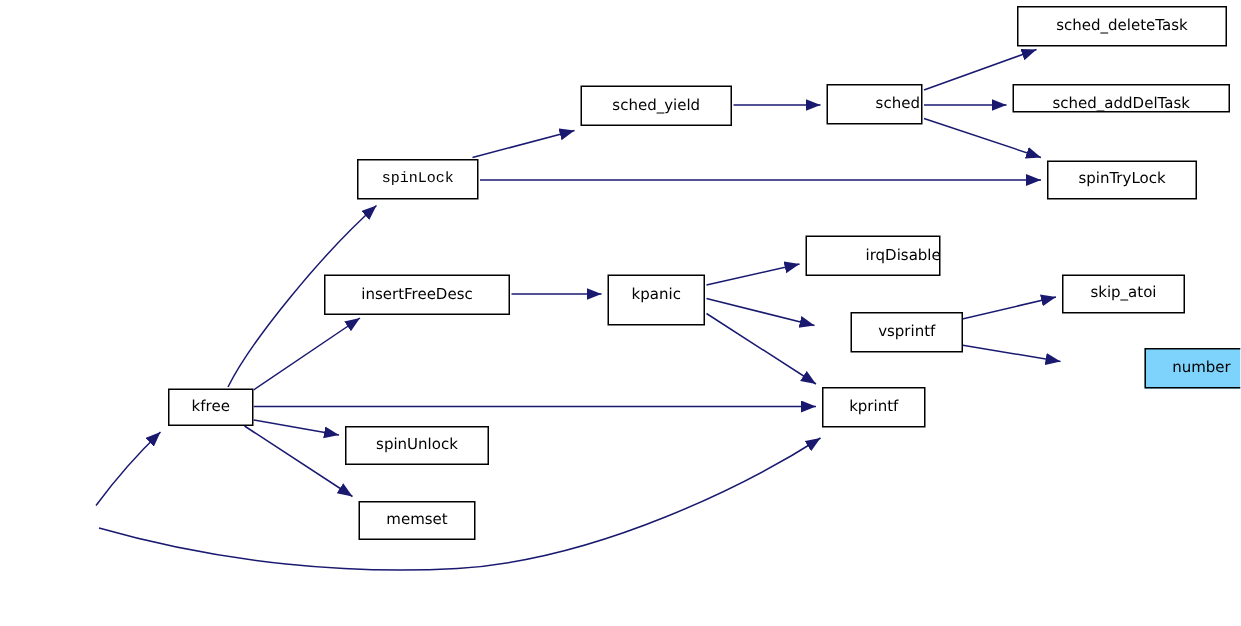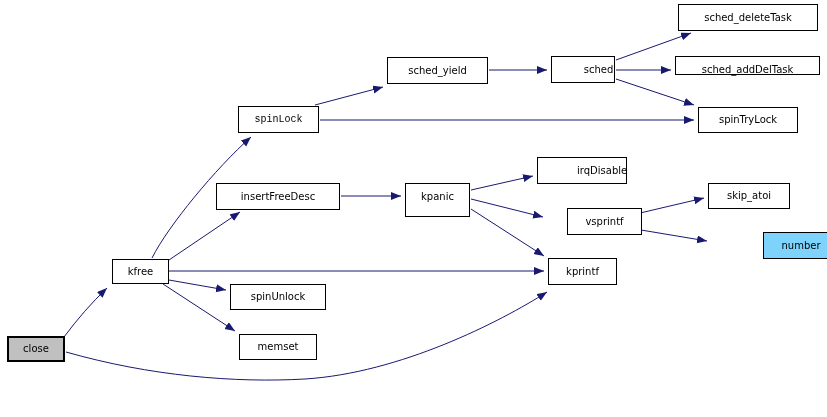--- a/index.html
+++ b/index.html
@@ -64,21 +64,20 @@
         <path d="M616,70 L671,70" fill="none" stroke="#191970" stroke-width="1" marker-end="url(#arrowhead)"></path>
         <path d="M616,79 L694,105" fill="none" stroke="#191970" stroke-width="1" marker-end="url(#arrowhead)"></path>
         <path d="M341,196 L401,196" fill="none" stroke="#191970" stroke-width="1" marker-end="url(#arrowhead)"></path>
         <path d="M471,190 L533,176" fill="none" stroke="#191970" stroke-width="1" marker-end="url(#arrowhead)"></path>
         <path d="M471,199 L543,217" fill="none" stroke="#191970" stroke-width="1" marker-end="url(#arrowhead)"></path>
         <path d="M471,209 L544,256" fill="none" stroke="#191970" stroke-width="1" marker-end="url(#arrowhead)"></path>
         <path d="M623,217 L704,198" fill="none" stroke="#191970" stroke-width="1" marker-end="url(#arrowhead)"></path>
         <path d="M623,227 L707,241" fill="none" stroke="#191970" stroke-width="1" marker-end="url(#arrowhead)"></path>
       </g>
   </svg>
-<div class="node node-root" style="left: 7px; top: 336px; width: 58px; height: 26px; line-height: 22px; border-color: rgb(0, 0, 0); color: rgb(0, 0, 0); background: rgb(192, 192, 192);">close</div>
     <div class="node" style="left: 112px; top: 259px; width: 57px; height: 25px; line-height: 23px; border-color: rgb(0, 0, 0); color: rgb(0, 0, 0); background: rgb(255, 255, 255);">kfree</div>
     <div class="node" style="left: 238px; top: 106px; width: 81px; height: 27px; line-height: 25px; border-color: rgb(0, 0, 0); color: rgb(0, 0, 0); background: rgb(255, 255, 255); font-family: Liberation Mono, monospace;">spinLock</div>
     <div class="node" style="left: 387px; top: 57px; width: 101px; height: 27px; line-height: 25px; border-color: rgb(0, 0, 0); color: rgb(0, 0, 0); background: rgb(255, 255, 255);">sched_yield</div>
     <div class="node" style="left: 551px; top: 56px; width: 64px; height: 27px; line-height: 25px; border-color: rgb(0, 0, 0); color: rgb(0, 0, 0); background: rgb(255, 255, 255); padding-left: 31px;">sched</div>
     <div class="node" style="left: 678px; top: 4px; width: 140px; height: 27px; line-height: 25px; border-color: rgb(0, 0, 0); color: rgb(0, 0, 0); background: rgb(255, 255, 255);">sched_deleteTask</div>
     <div class="node" style="left: 675px; top: 56px; width: 145px; height: 19px; line-height: 25px; border-color: rgb(0, 0, 0); color: rgb(0, 0, 0); background: rgb(255, 255, 255);">sched_addDelTask</div>
     <div class="node" style="left: 216px; top: 183px; width: 124px; height: 27px; line-height: 25px; border-color: rgb(0, 0, 0); color: rgb(0, 0, 0); background: rgb(255, 255, 255);">insertFreeDesc</div>
     <div class="node" style="left: 698px; top: 107px; width: 100px; height: 26px; line-height: 24px; border-color: rgb(0, 0, 0); color: rgb(0, 0, 0); background: rgb(255, 255, 255);">spinTryLock</div>
     <div class="node" style="left: 405px; top: 183px; width: 65px; height: 34px; line-height: 25px; border-color: rgb(0, 0, 0); color: rgb(0, 0, 0); background: rgb(255, 255, 255);">kpanic</div>
     <div class="node" style="left: 537px; top: 157px; width: 90px; height: 27px; line-height: 25px; border-color: rgb(0, 0, 0); color: rgb(0, 0, 0); background: rgb(255, 255, 255); padding-left: 39px;">irqDisable</div>

